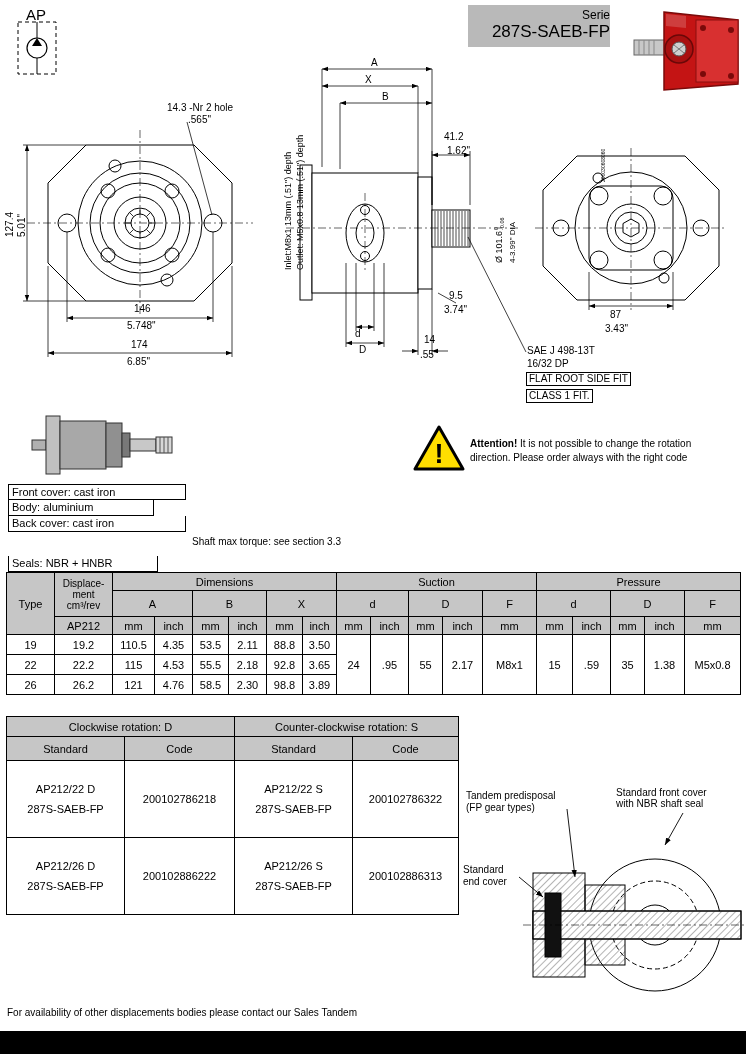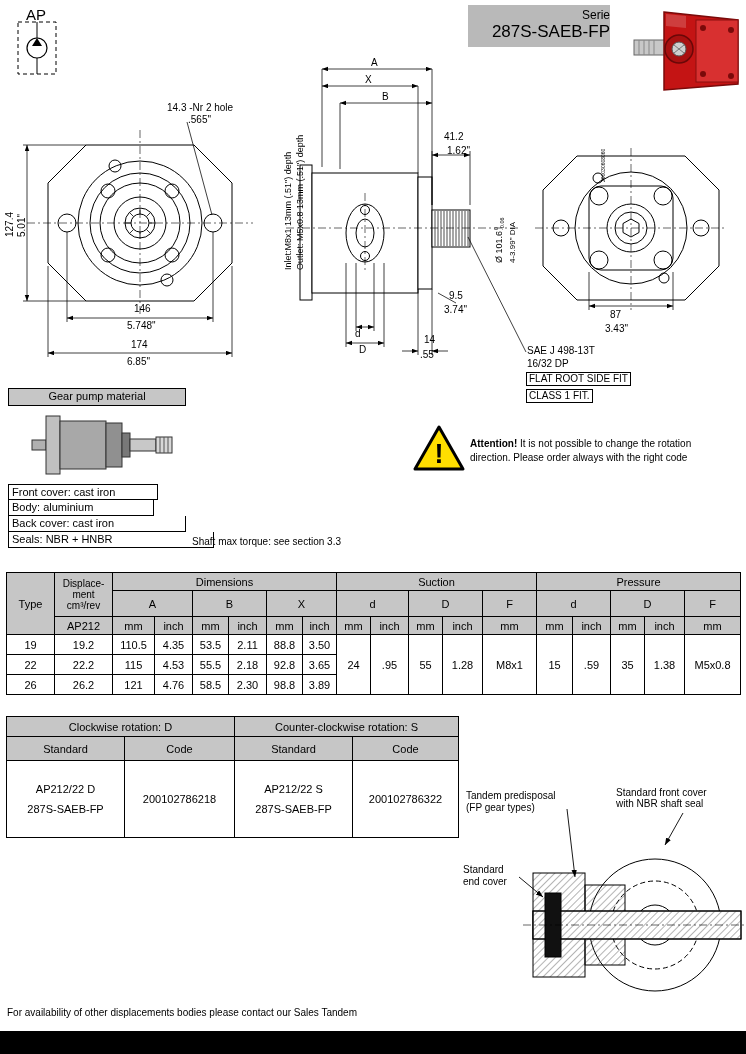--- a/index.html
+++ b/index.html
@@ -231,37 +231,36 @@
     <g stroke="#000" stroke-width="0.75" fill="none">
       <line x1="66" y1="134" x2="66" y2="172"></line>
         <line x1="150" y1="134" x2="150" y2="172"></line>
       <line x1="66" y1="168" x2="150" y2="168" marker-start="url(#ba)" marker-end="url(#ba)"></line>
     </g>
   </svg>
   <div class="lbl tiny rot" style="left:601px;top:182px">200030608060</div>
   <div class="lbl" style="left:610px;top:309px">87</div>
   <div class="lbl" style="left:605px;top:323px">3.43"</div>
 
-  <div class="abs mat-title" style="left:8px;top:388px;width:178px;height:18px">Gear pump material</div>
   <svg style="left:14px;top:408px" width="170" height="74" viewBox="0 0 170 74">
     <rect x="18" y="32" width="14" height="10" fill="#b0b0b0" stroke="#333"></rect>
     <rect x="32" y="8" width="14" height="58" fill="#c0c0c0" stroke="#333"></rect>
     <rect x="46" y="13" width="46" height="48" fill="#a8a8a8" stroke="#333"></rect>
     <rect x="92" y="15" width="16" height="44" fill="#909090" stroke="#333"></rect>
     <rect x="108" y="25" width="8" height="24" fill="#787878" stroke="#333"></rect>
     <rect x="116" y="31" width="26" height="12" fill="#c8c8c8" stroke="#333"></rect>
     <rect x="142" y="29" width="16" height="16" fill="#d8d8d8" stroke="#333"></rect>
     <line x1="146" y1="29" x2="146" y2="45" stroke="#555"></line>
       <line x1="150" y1="29" x2="150" y2="45" stroke="#555"></line>
       <line x1="154" y1="29" x2="154" y2="45" stroke="#555"></line>
   </svg>
-  <div class="abs mat-row first" style="left:8px;top:484px;width:150px;height:16px">Front cover: cast iron</div>
+  <div class="abs mat-row first" style="left:8px;top:484px;width:178px;height:16px">Front cover: cast iron</div>
   <div class="abs mat-row" style="left:8px;top:500px;width:146px;height:16px">Body: aluminium</div>
   <div class="abs mat-row" style="left:8px;top:516px;width:178px;height:16px">Back cover: cast iron</div>
-  <div class="abs mat-row" style="left:8px;top:532px;width:206px;height:16px">Seals: NBR + HNBR</div>
+  <div class="abs mat-row" style="left:8px;top:556px;width:150px;height:16px">Seals: NBR + HNBR</div>
 
   <div class="lbl" style="left:192px;top:536px">Shaft max torque: see section 3.3</div>
 
   <svg style="left:412px;top:424px" width="54" height="48" viewBox="0 0 54 48">
     <polygon points="27,3 51,45 3,45" fill="#ffdf00" stroke="#000" stroke-width="3" stroke-linejoin="round"></polygon>
     <text x="27" y="39" text-anchor="middle" font-size="27" font-weight="bold" font-family="Liberation Sans, sans-serif">!</text>
   </svg>
   <div class="lbl" style="left:470px;top:438px"><b>Attention!</b><span> It is not possible to change the rotation</span></div>
   <div class="lbl" style="left:470px;top:452px">direction.  Please order always with the right code</div>
 
@@ -329,21 +328,21 @@
         <td>19.2</td>
         <td>110.5</td>
         <td>4.35</td>
         <td>53.5</td>
         <td>2.11</td>
         <td>88.8</td>
         <td>3.50</td>
         <td rowspan="3">24</td>
         <td rowspan="3">.95</td>
         <td rowspan="3">55</td>
-        <td rowspan="3">1.28</td>
+        <td rowspan="3">2.17</td>
         <td rowspan="3">M8x1</td>
         <td rowspan="3">15</td>
         <td rowspan="3">.59</td>
         <td rowspan="3">35</td>
         <td rowspan="3">1.38</td>
         <td rowspan="3">M5x0.8</td>
       </tr>
       <tr style="height:20px">
         <td>22</td>
         <td>22.2</td>
@@ -389,20 +388,32 @@
         <td>
             <div>AP212/22 D</div>
             <div style="margin-top:8px">287S-SAEB-FP</div>
           </td>
         <td>200102786218</td>
         <td>
             <div>AP212/22 S</div>
             <div style="margin-top:8px">287S-SAEB-FP</div>
           </td>
         <td>200102786322</td>
+      </tr>
+      <tr style="height:77px">
+        <td>
+            <div>AP212/26 D</div>
+            <div style="margin-top:8px">287S-SAEB-FP</div>
+          </td>
+        <td>200102886222</td>
+        <td>
+            <div>AP212/26 S</div>
+            <div style="margin-top:8px">287S-SAEB-FP</div>
+          </td>
+        <td>200102886313</td>
       </tr>
     </tbody>
   </table>
 
   <div class="lbl" style="left:466px;top:790px">Tandem predisposal</div>
   <div class="lbl" style="left:466px;top:802px">(FP gear types)</div>
   <div class="lbl" style="left:616px;top:787px">Standard front cover</div>
   <div class="lbl" style="left:616px;top:798px">with NBR shaft seal</div>
   <div class="lbl" style="left:463px;top:864px">Standard</div>
   <div class="lbl" style="left:463px;top:876px">end cover</div>

